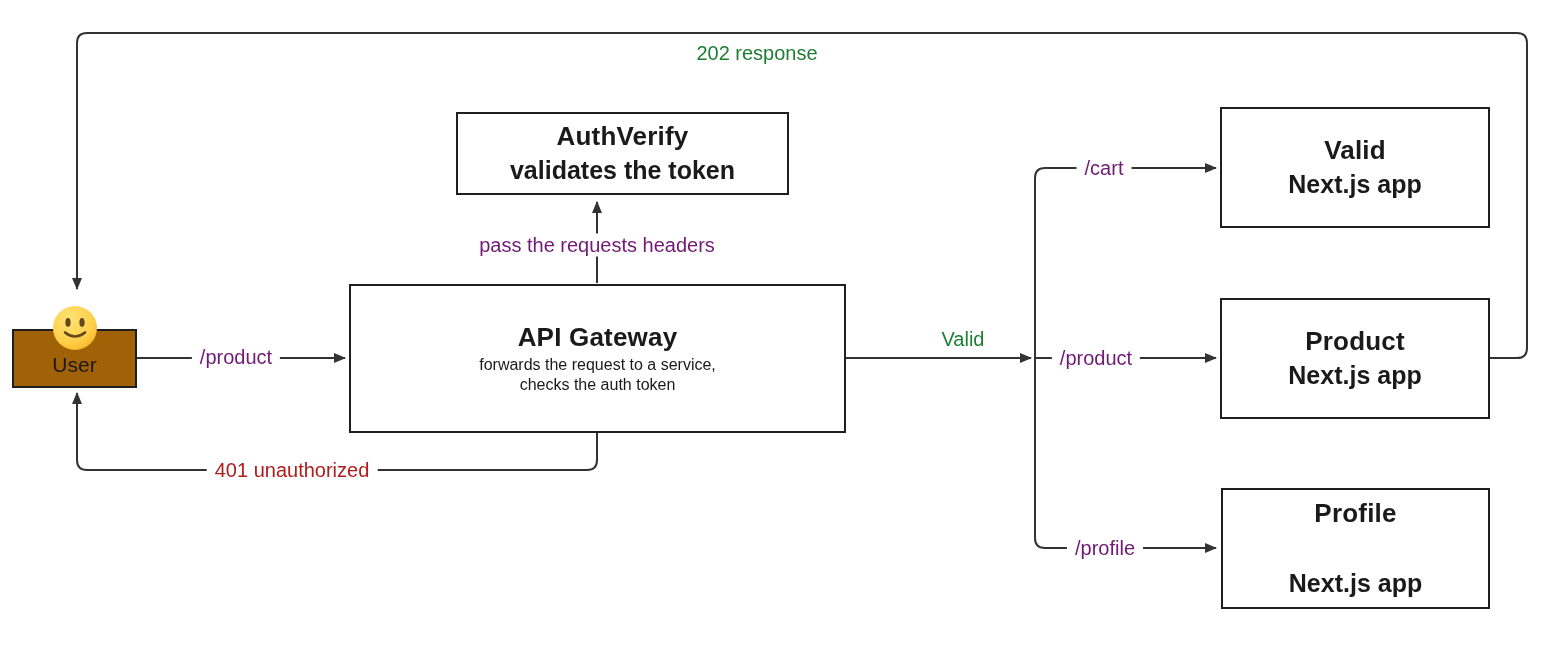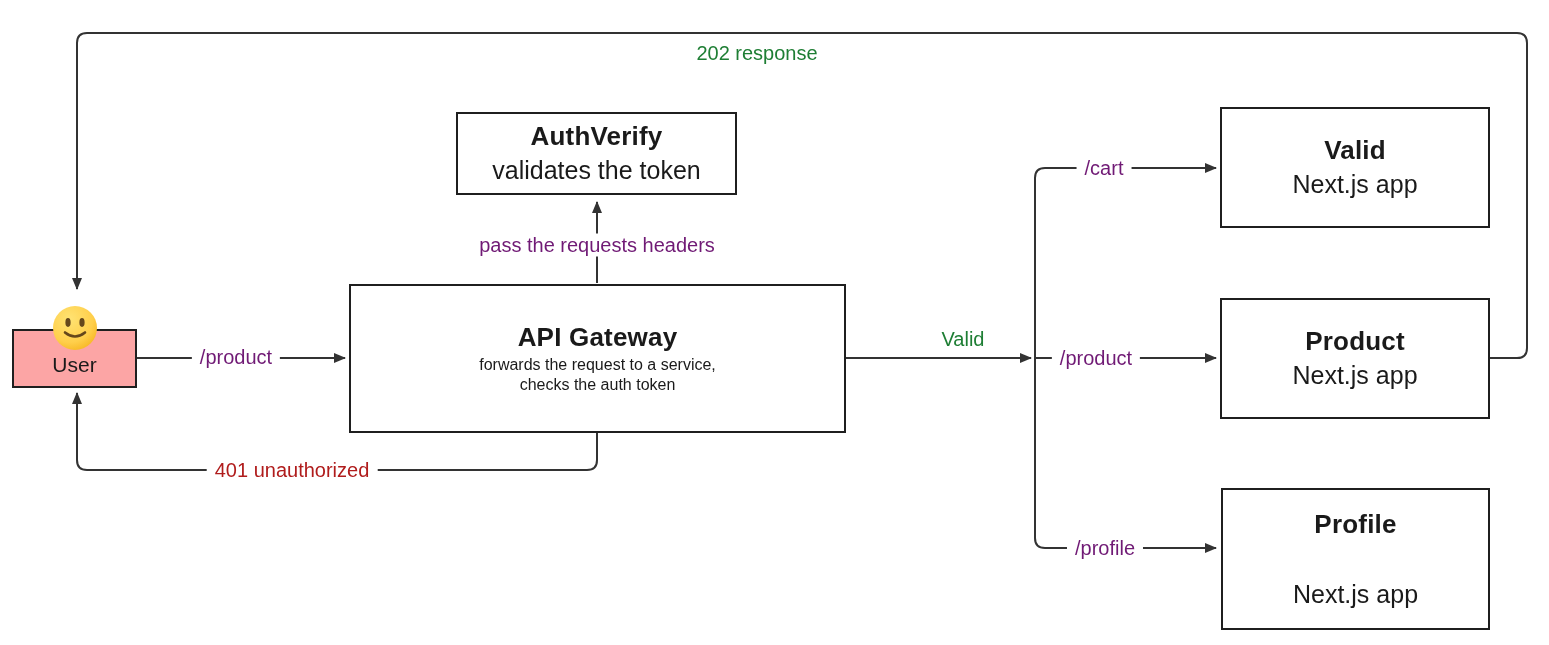--- a/index.html
+++ b/index.html
@@ -6,24 +6,24 @@
   body{font-family:"Liberation Sans",sans-serif;color:var(--text,#1a1a1a);}
   .canvas{position:relative;width:1549px;height:645px;background:var(--background,#fff);overflow:hidden;}
   .canvas *{box-sizing:border-box;}
   .diagram-svg{position:absolute;left:0;top:0;width:1549px;height:645px;display:block;}
   .edge{stroke:var(--line,#333);stroke-width:2;fill:none;}
   #arrowhead path{fill:var(--line,#333);stroke:none;}
   .node{position:absolute;border:2px solid var(--node-border,#1f1f1f);background:#fff;
         display:flex;flex-direction:column;align-items:center;justify-content:center;
         text-align:center;line-height:1.3;}
   .node-title{font-size:26px;font-weight:600;letter-spacing:.2px;}
-  .node-sub{font-size:25px;font-weight:400;}
+  .node-sub{font-size:25px;font-weight:700;}
   .node-body{font-size:16px;font-weight:400;text-align:center;}
   .user-node{position:absolute;left:12px;top:329px;width:125px;height:59px;
-             border:2px solid var(--node-border,#1f1f1f);background:#fca5a5;padding-left:28px;}
+             border:2px solid var(--node-border,#1f1f1f);background:#a16207;padding-left:28px;}
   .user-emoji{position:absolute;left:50%;top:-26px;transform:translateX(-50%);width:46px;height:46px;}
   .user-label{position:absolute;left:0;right:0;bottom:9px;text-align:center;font-size:21px;}
   .elabel{position:absolute;transform:translate(-50%,-50%);background:#fff;padding:0 8px;
           font-size:20px;color:#701a75;white-space:nowrap;}
   .elabel.green{color:var(--success-text,#1e7e34);}
   .elabel.red{color:var(--error-text,#b01c1c);}
 </style>
 </head>
 <body>
 
@@ -61,36 +61,36 @@
     </svg>
     <div class="user-label">User</div>
   </div>
 
   <div class="node" style="left:349px;top:284px;width:497px;height:149px;">
     <div class="node-title">API Gateway</div>
     <div class="node-body">forwards the request to a service,</div>
     <div class="node-body">checks the auth token</div>
   </div>
 
-  <div class="node" style="left:456px;top:112px;width:281px;height:83px;">
+  <div class="node" style="left:456px;top:112px;width:333px;height:83px;">
     <div class="node-title">AuthVerify</div>
     <div class="node-sub">validates the token</div>
   </div>
 
   <div class="node" style="left:1220px;top:107px;width:270px;height:121px;">
     <div class="node-title">Valid</div>
     <div class="node-sub">Next.js app</div>
   </div>
 
   <div class="node" style="left:1220px;top:298px;width:270px;height:121px;">
     <div class="node-title">Product</div>
     <div class="node-sub">Next.js app</div>
   </div>
 
-  <div class="node" style="left:1221px;top:488px;width:269px;height:142px;gap:36px;">
+  <div class="node" style="left:1221px;top:488px;width:269px;height:121px;gap:36px;">
     <div class="node-title">Profile</div>
     <div class="node-sub">Next.js app</div>
   </div>
 
   <div class="elabel" style="left:236px;top:357px;">/product</div>
   <div class="elabel" style="left:597px;top:245px;">pass the requests headers</div>
   <div class="elabel green" style="left:963px;top:339px;">Valid</div>
   <div class="elabel" style="left:1104px;top:168px;">/cart</div>
   <div class="elabel" style="left:1096px;top:358px;">/product</div>
   <div class="elabel" style="left:1105px;top:548px;">/profile</div>

